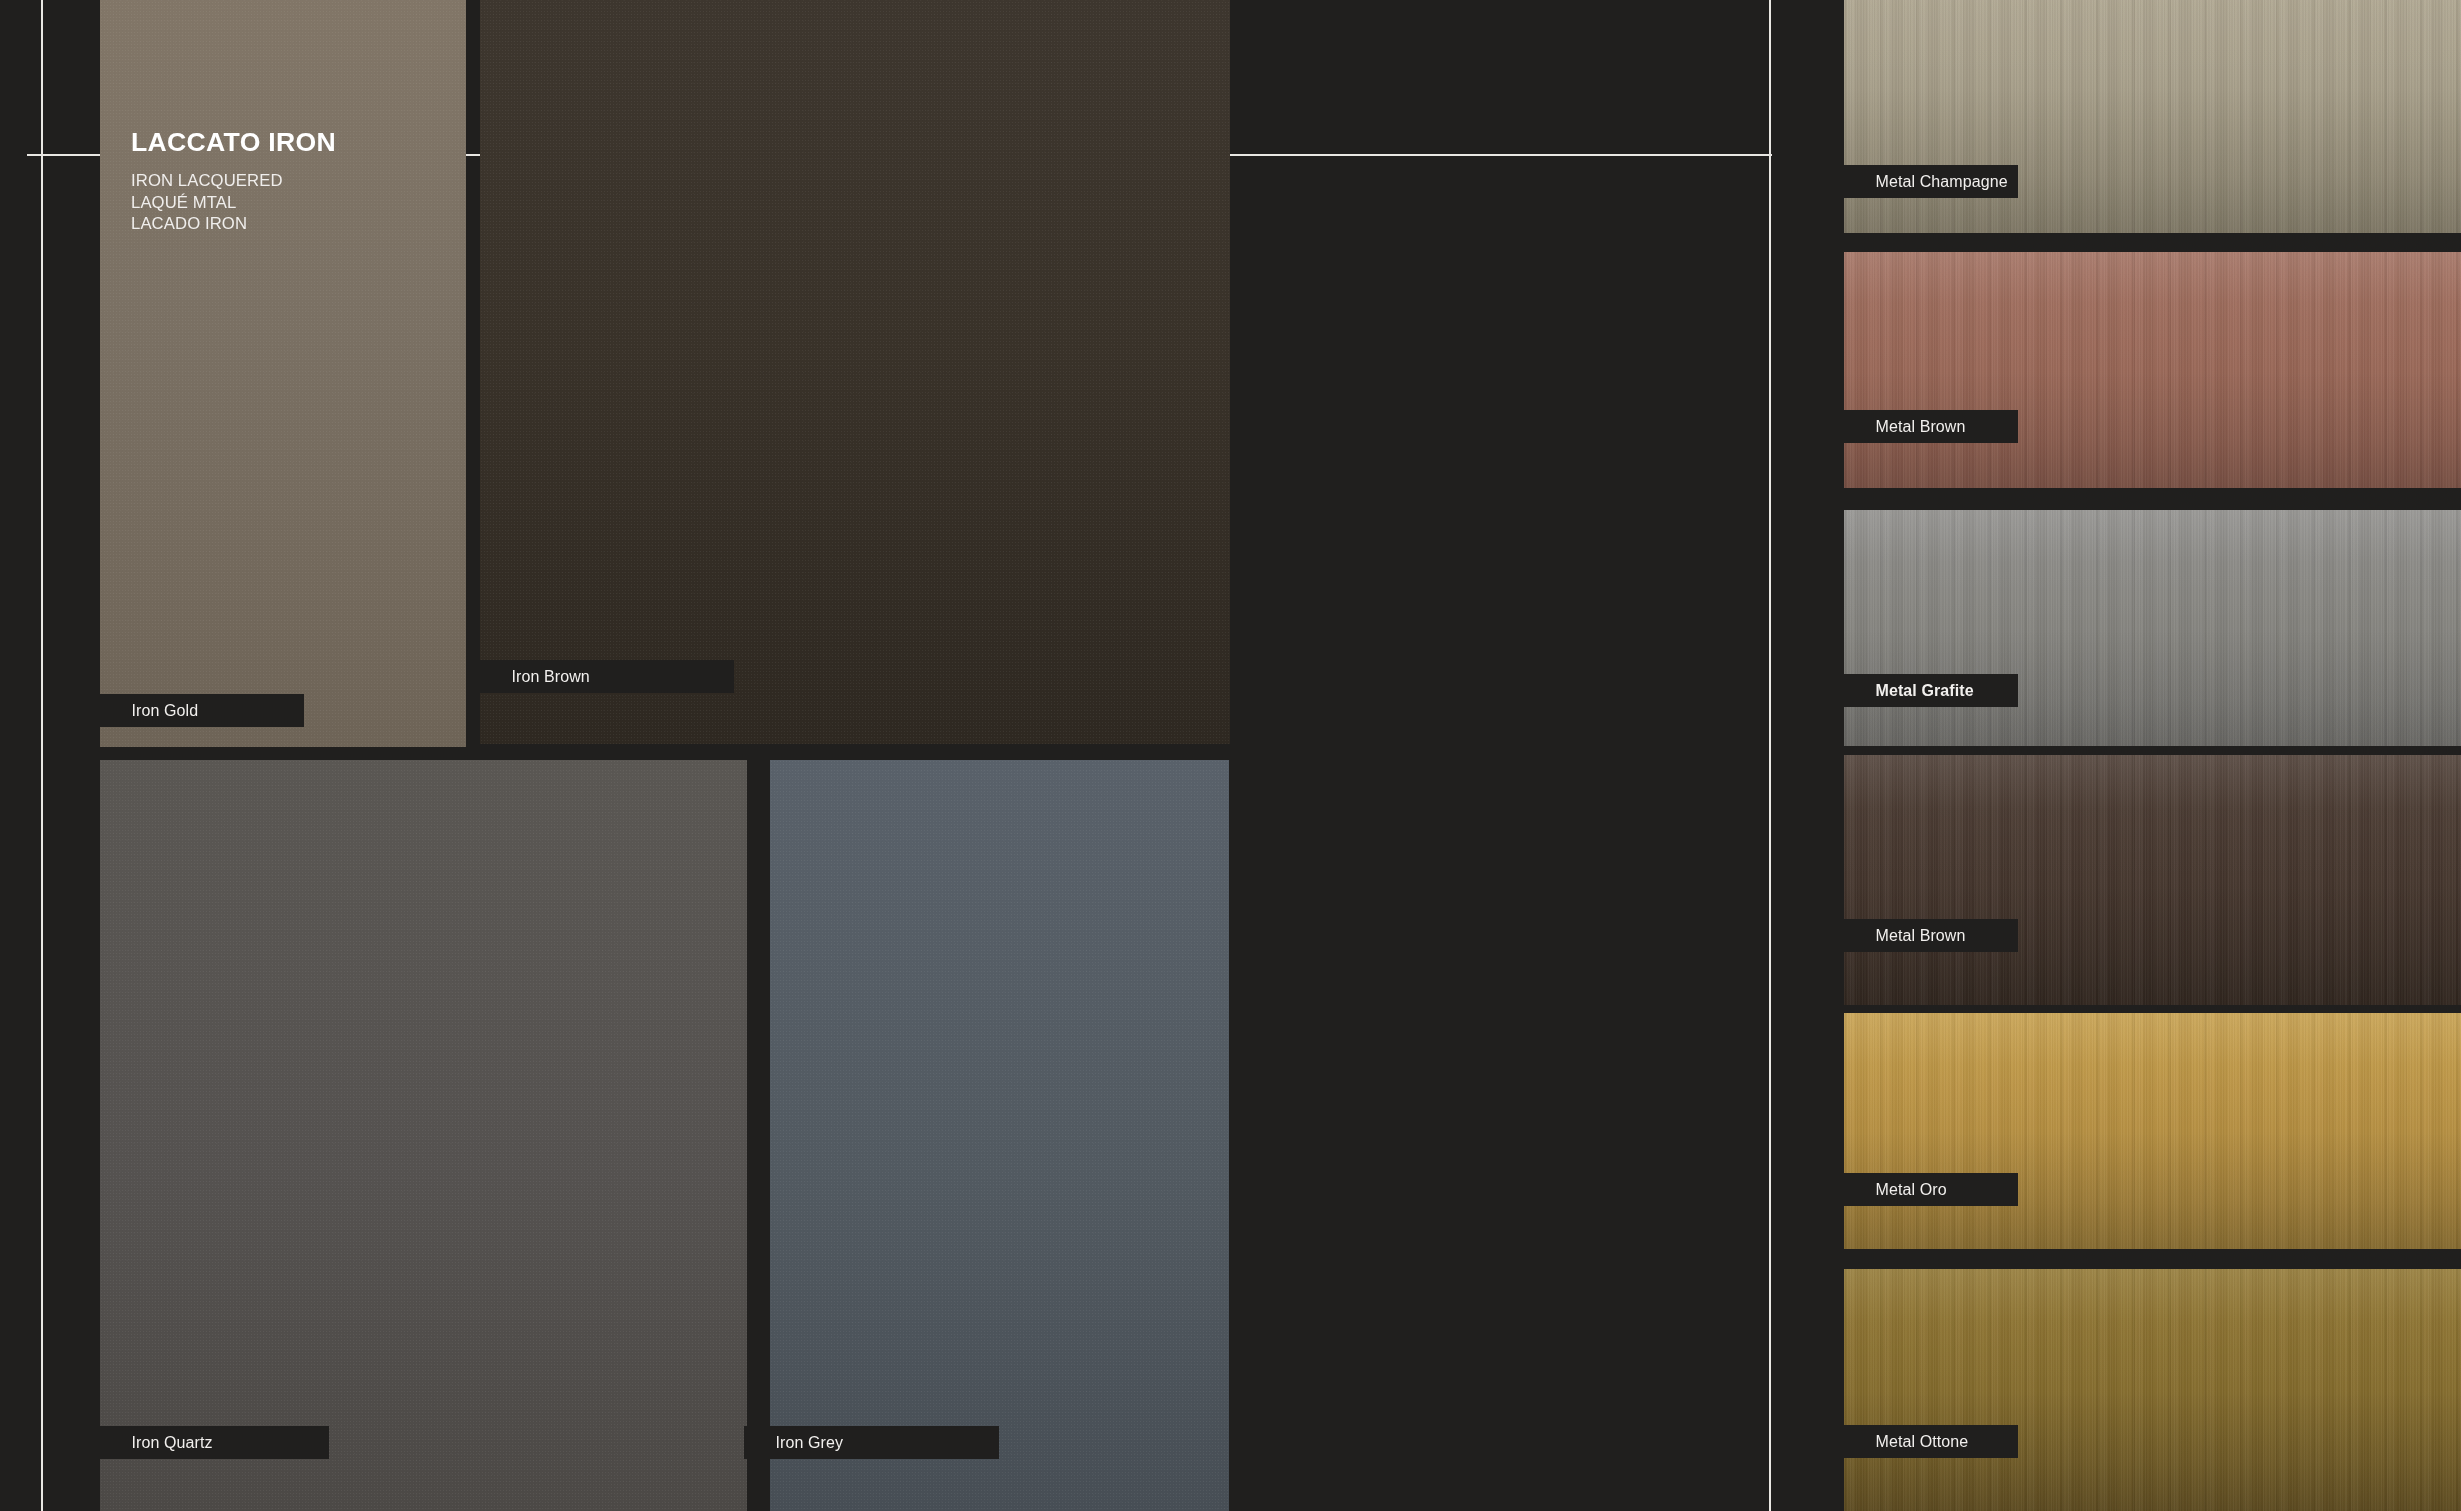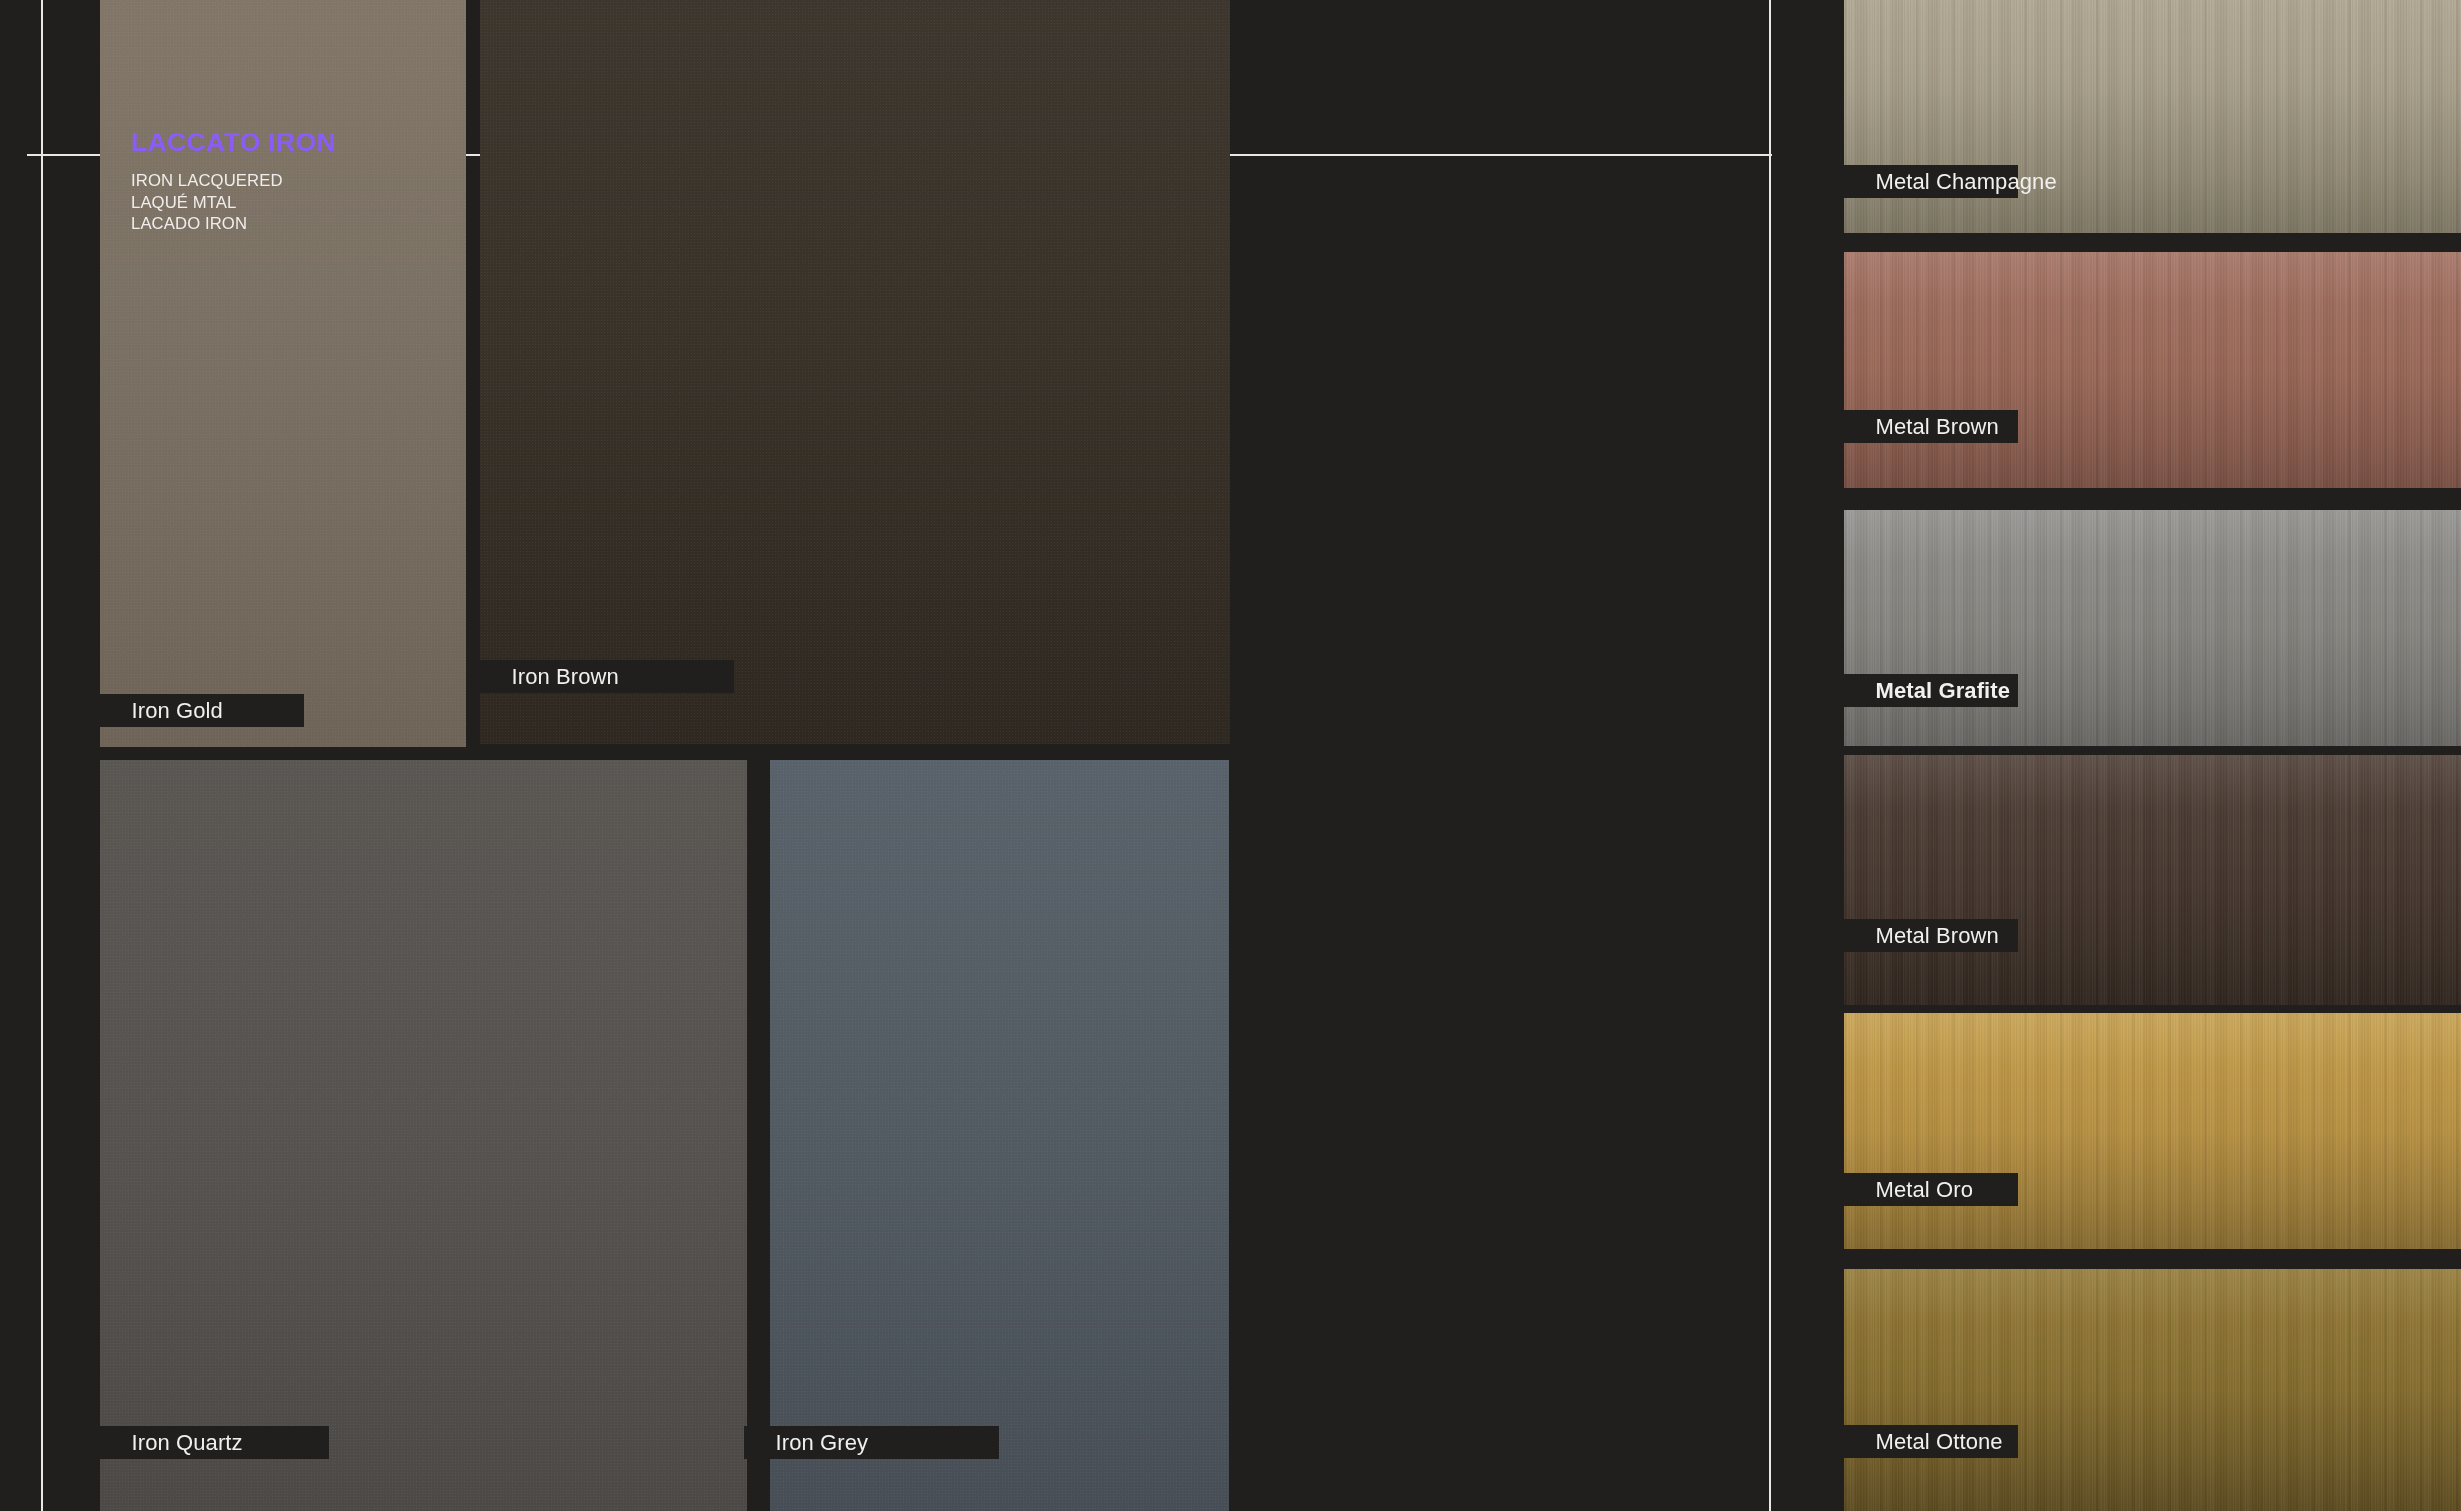--- a/index.html
+++ b/index.html
@@ -90,37 +90,37 @@
       rgba(0,0,0,.06) 80%,
       rgba(0,0,0,.13) 100%);
     pointer-events: none;
   }
 
   
   .chip {
     position: absolute;
     background: #201f1e;
     color: #f2f0ee;
-    font-size: 22px;
+    font-size: 16px;
     line-height: 1;
     letter-spacing: 0.1px;
     display: flex;
     align-items: center;
     padding-left: 31.5px;
     box-sizing: border-box;
     height: 33px;
     white-space: nowrap;
   }
 
   
   .section-head {
     position: absolute;
   }
   .section-title {
-    color: #8b5cf6;
+    color: #ffffff;
     font-size: 26.6px;
     font-weight: bold;
     letter-spacing: 0.3px;
     line-height: 1;
     margin: 0;
     white-space: nowrap;
   }
   .section-sub {
     margin: 14.8px 0 0 0;
     color: #f0eeec;

